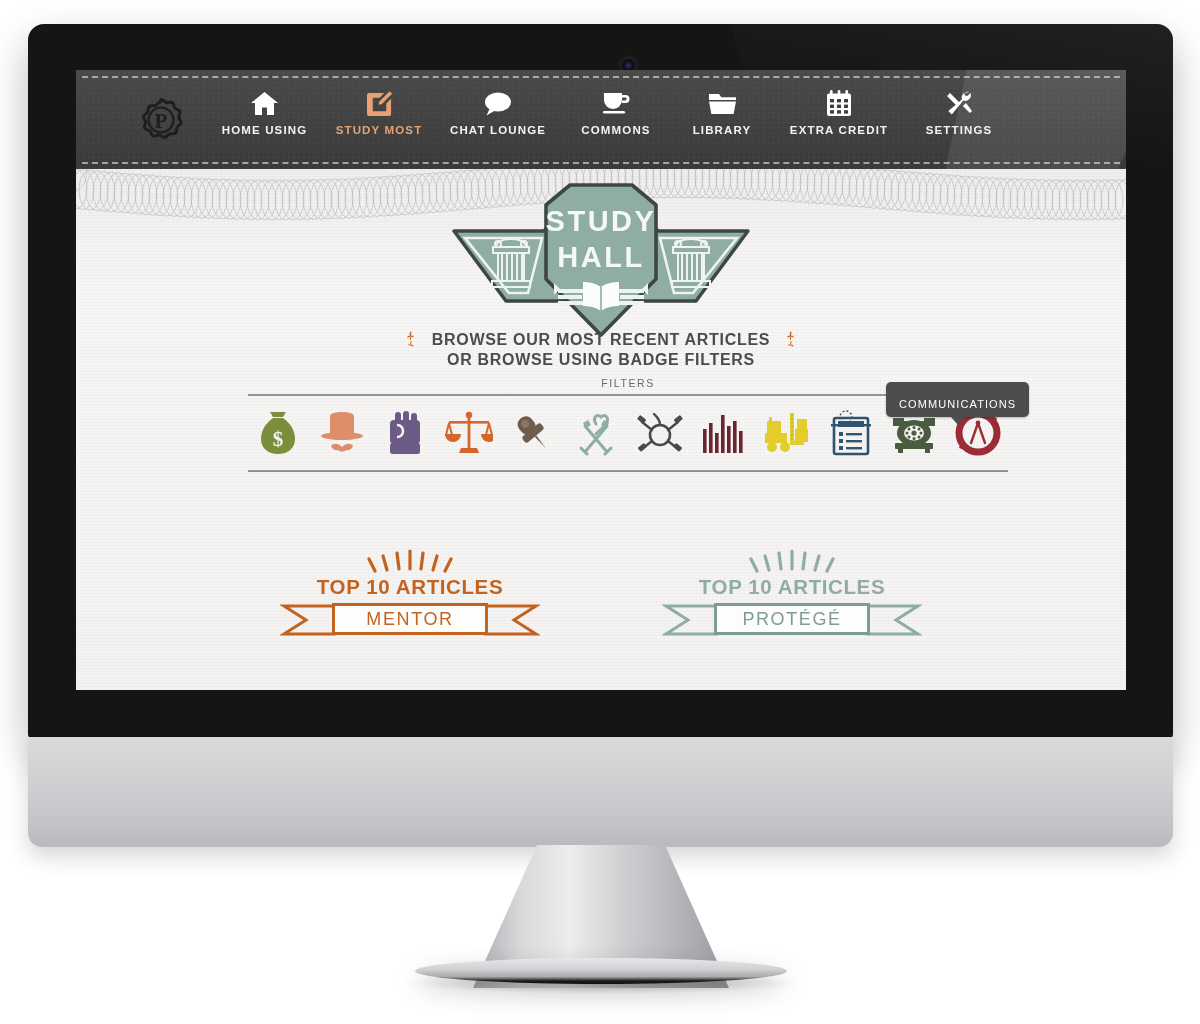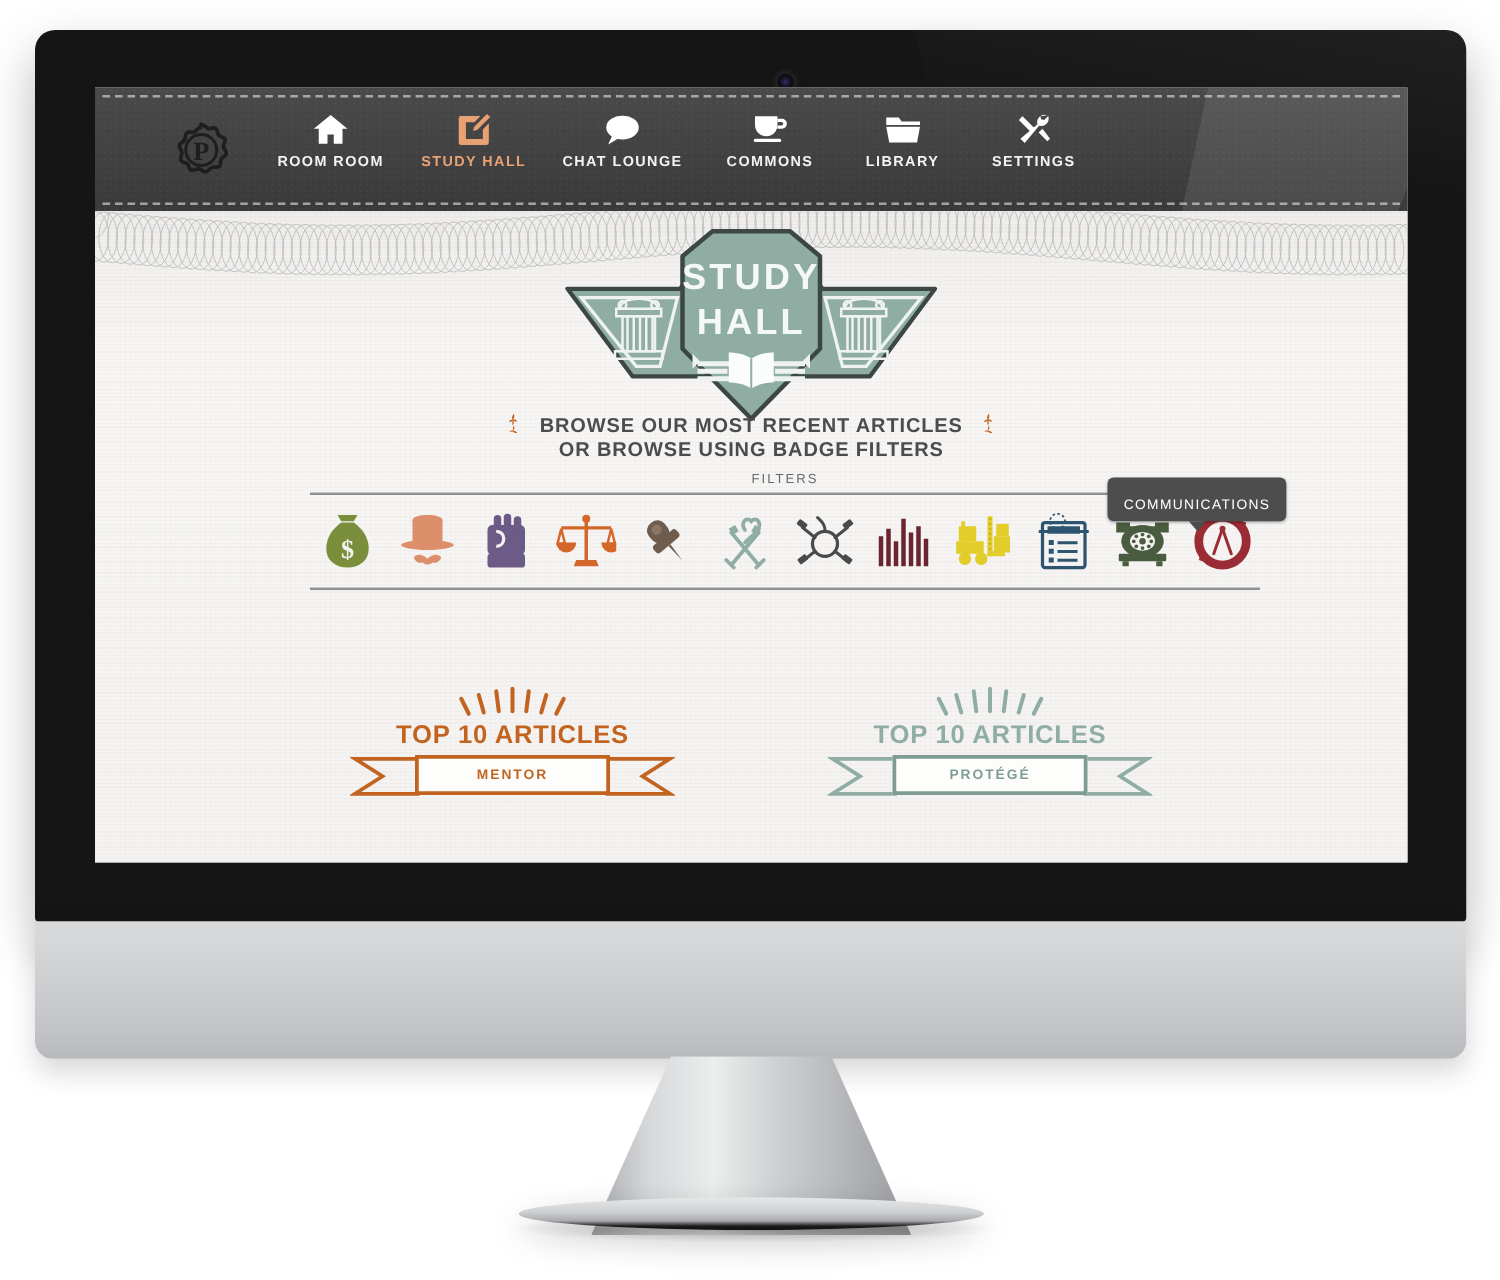--- a/index.html
+++ b/index.html
@@ -79,21 +79,21 @@
     border-left:7px solid transparent;border-right:7px solid transparent;border-top:8px solid #4d4d4d;}
 
   
   .top10{position:absolute;top:378px;left:0;right:0;display:flex;justify-content:center;gap:122px;}
   .t10{width:260px;text-align:center;position:relative;}
   .t10-title{font-size:20.5px;font-weight:700;letter-spacing:.6px;margin-top:-2px;}
   .t10-ribbon{position:relative;margin-top:4px;height:34px;}
   .t10 .tag{position:absolute;left:52px;top:0;width:156px;height:32px;
     background:#fdfdfc;border:3px solid currentColor;box-sizing:border-box;
     display:flex;align-items:center;justify-content:center;
-    font-size:11px;font-weight:700;letter-spacing:1.6px;}
+    font-size:18px;font-weight:400;letter-spacing:1.6px;}
   .mentor{color:#c2631f;}
   .protege{color:#8fada2;}
   .mentor .t10-title{color:#c2631f;}
   .protege .t10-title{color:#8fada2;}
   .protege .tag{color:#7e9c92;}
 
   
   .chin{position:absolute;left:28px;top:737px;width:1145px;height:110px;
     border-radius:0 0 14px 14px;
     background:linear-gradient(180deg,#d9dadc 0%,#cfd0d2 40%,#c3c4c7 78%,#b9babd 100%);
@@ -134,31 +134,31 @@
         </div>
 
         <div class="nav-items">
 
           <a class="nav-item" style="width:117px" href="#">
             <span class="nav-icon">
               <svg width="27" height="25" viewBox="0 0 27 25" fill="#fff">
                 <path d="M13.5 1 0 12h4v12h7v-7.5h5V24h7V12h4z"></path>
               </svg>
             </span>
-            <span class="nav-label">ROOM ROOM</span>
+            <span class="nav-label">HOME USING</span>
           </a>
 
           <a class="nav-item active" style="width:112px" href="#">
             <span class="nav-icon">
               <svg width="27" height="27" viewBox="0 0 28 28">
                 <path d="M3 3h16l-5 5H7v14h14v-8l5-5v16a2 2 0 0 1-2 2H3a2 2 0 0 1-2-2V5a2 2 0 0 1 2-2z" fill="#e8a173"></path>
                 <path d="M24.5 1.2l2.6 2.6-10.6 10.6-3.6 1 1-3.6z" fill="#e8a173"></path>
               </svg>
             </span>
-            <span class="nav-label">STUDY HALL</span>
+            <span class="nav-label">STUDY MOST</span>
           </a>
 
           <a class="nav-item" style="width:126px" href="#">
             <span class="nav-icon">
               <svg width="30" height="25" viewBox="0 0 30 25" fill="#fff">
                 <ellipse cx="15" cy="11" rx="13" ry="9.5"></ellipse>
                 <path d="M7 17l-3.5 7.5L13 19z"></path>
               </svg>
             </span>
             <span class="nav-label">CHAT LOUNGE</span>
@@ -178,20 +178,42 @@
           <a class="nav-item" style="width:102px" href="#">
             <span class="nav-icon">
               <svg width="29" height="25" viewBox="0 0 29 25" fill="#fff">
                 <path d="M1 3h10l2.4 3.2H28V9H1z"></path>
                 <path d="M1 10.4h27L25.6 23H3.4z"></path>
               </svg>
             </span>
             <span class="nav-label">LIBRARY</span>
           </a>
 
+          <a class="nav-item" style="width:132px" href="#">
+            <span class="nav-icon">
+              <svg width="26" height="27" viewBox="0 0 26 27" fill="#fff">
+                <rect x="4" y="0" width="2.6" height="5" rx="1.2"></rect>
+                <rect x="11.7" y="0" width="2.6" height="5" rx="1.2"></rect>
+                <rect x="19.4" y="0" width="2.6" height="5" rx="1.2"></rect>
+                <rect x="1" y="3.4" width="24" height="22.6" rx="2"></rect>
+                <g fill="#3f3f3f">
+                  <rect x="4" y="9" width="4" height="3.4"></rect>
+                    <rect x="11" y="9" width="4" height="3.4"></rect>
+                    <rect x="18" y="9" width="4" height="3.4"></rect>
+                  <rect x="4" y="14.6" width="4" height="3.4"></rect>
+                    <rect x="11" y="14.6" width="4" height="3.4"></rect>
+                    <rect x="18" y="14.6" width="4" height="3.4"></rect>
+                  <rect x="4" y="20.2" width="4" height="3.4"></rect>
+                    <rect x="11" y="20.2" width="4" height="3.4"></rect>
+                    <rect x="18" y="20.2" width="4" height="3.4"></rect>
+                </g>
+              </svg>
+            </span>
+            <span class="nav-label">EXTRA CREDIT</span>
+          </a>
 
 
           <a class="nav-item" style="width:108px" href="#">
             <span class="nav-icon">
               <svg width="27" height="27" viewBox="0 0 28 28" fill="#fff">
                 <path d="M3.2 2.2l11 11-3.1 3.1-11-11 1.5-1.5a4 4 0 0 1 1.6-1.6z" transform="translate(1 1)"></path>
                 <path d="M24.6 2.2a6.2 6.2 0 0 0-8 7.6L2.4 21.7l3.6 3.6L17.9 11a6.2 6.2 0 0 0 7.6-8l-3.3 3.3-2.6-.6-.6-2.6z"></path>
                 <path d="M17.5 16.6l3.2-3.2 6.3 8.3-2.2 2.2z"></path>
               </svg>
             </span>

